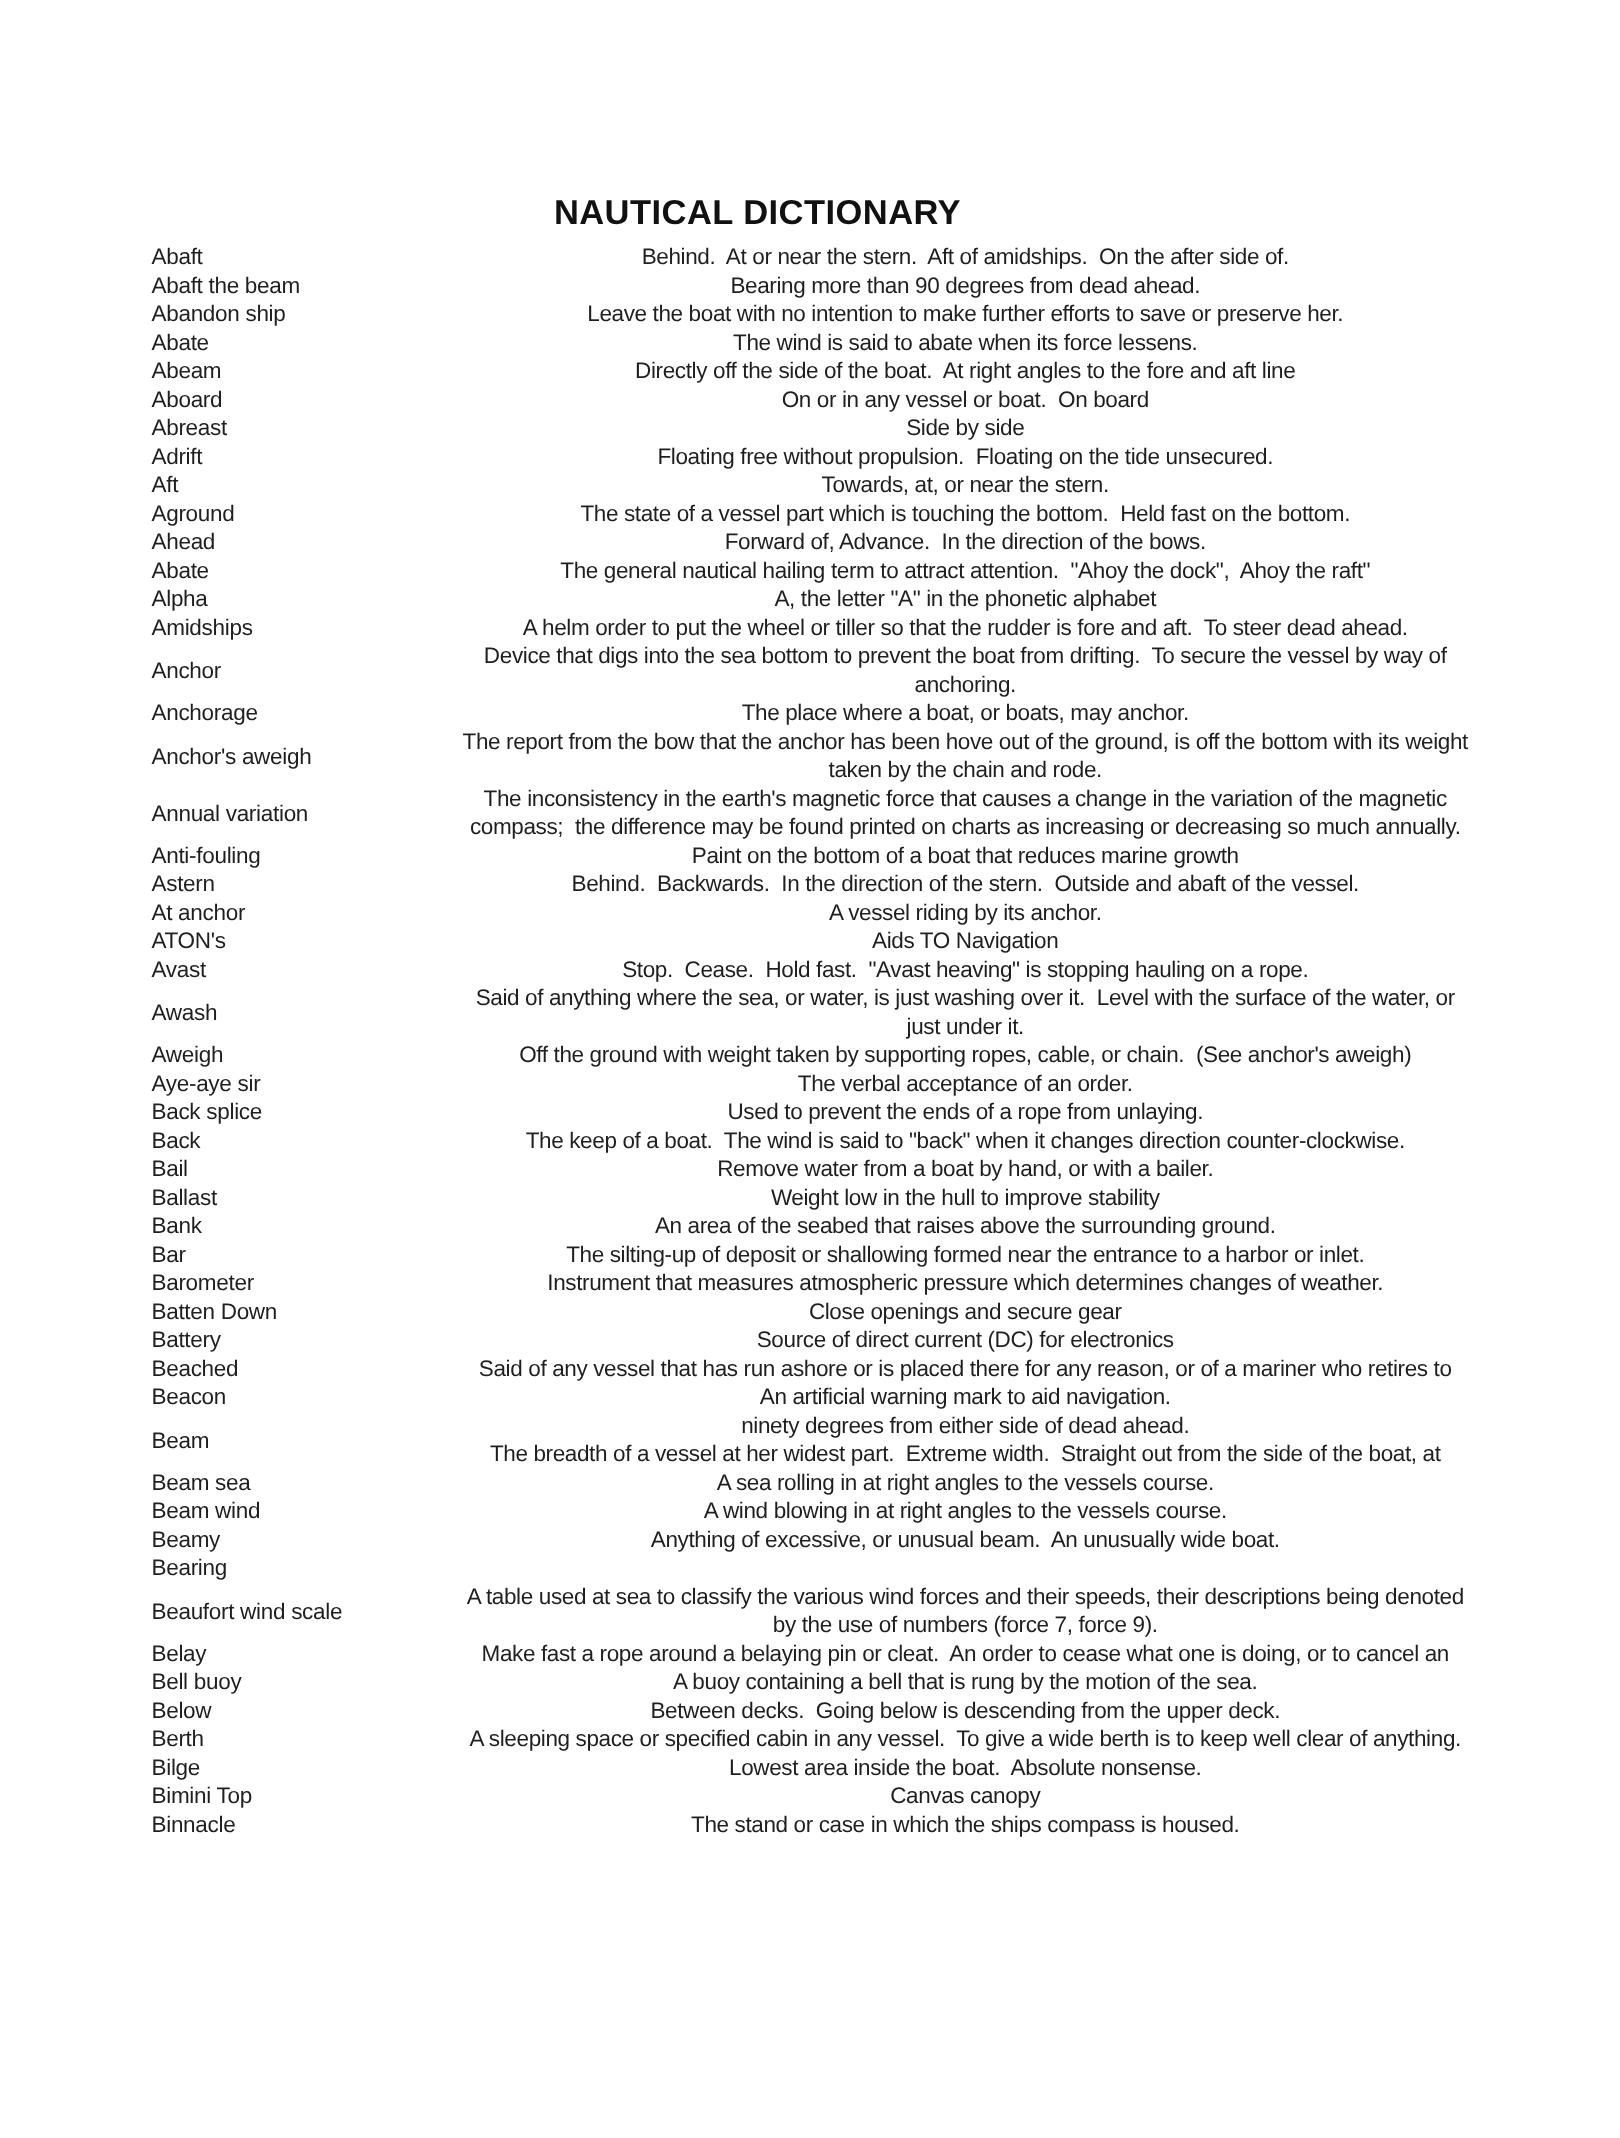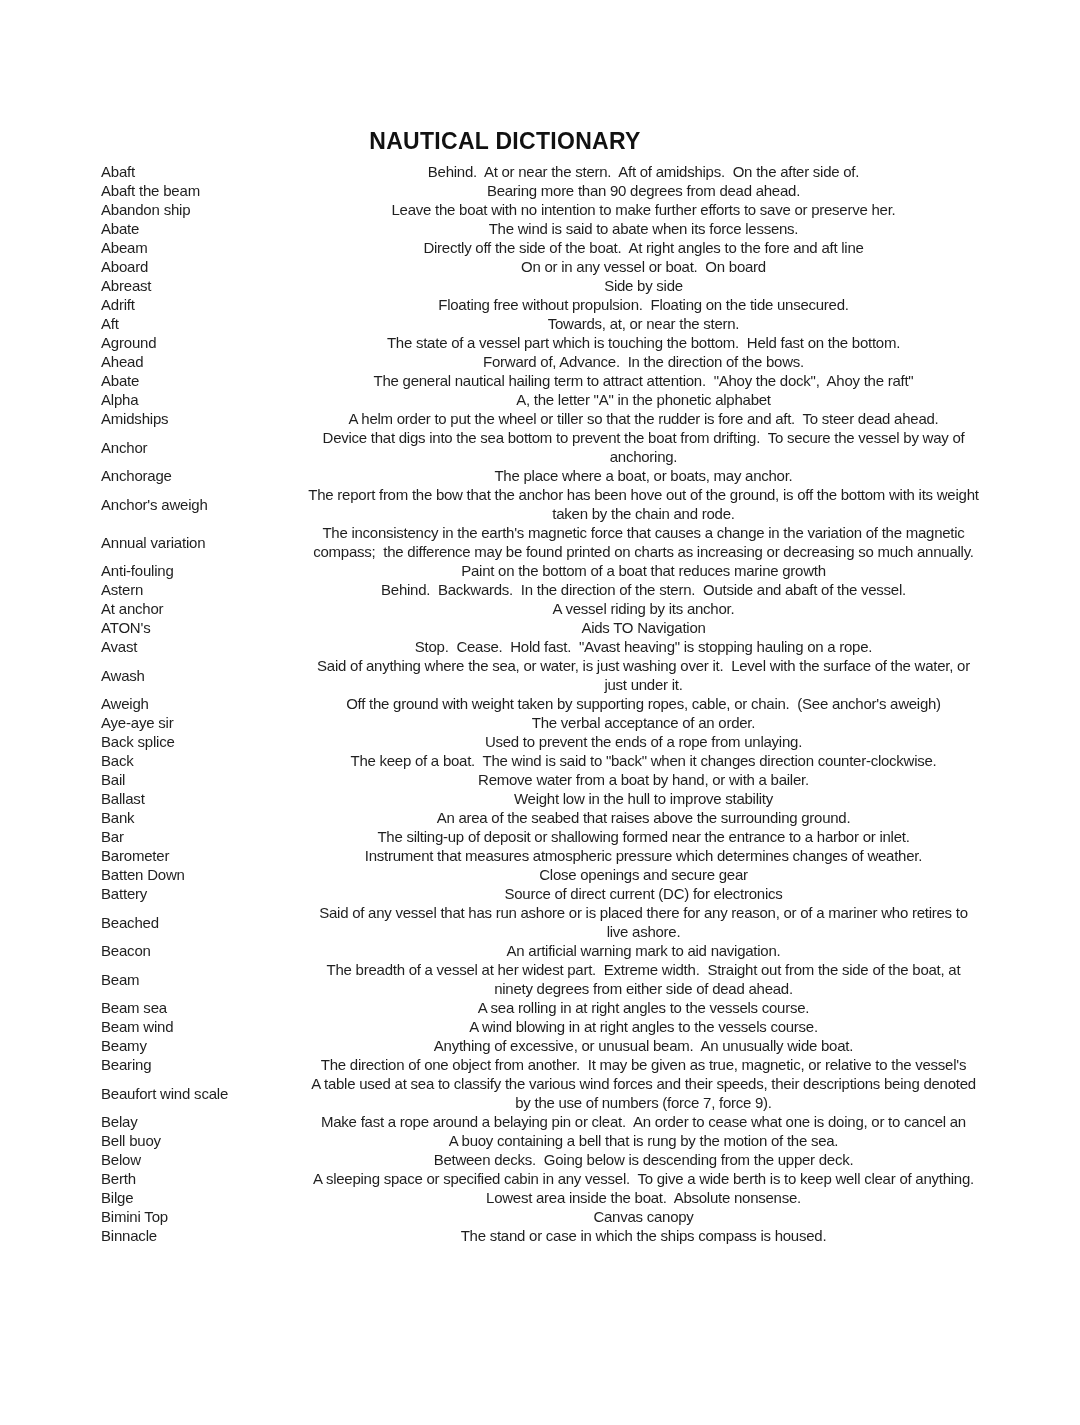--- a/index.html
+++ b/index.html
@@ -331,36 +331,35 @@
       <div class="term">Battery</div>
       <div class="def">
           <div class="def-line">Source of direct current (DC) for electronics</div>
         </div>
     </div>
 
     <div class="entry">
       <div class="term">Beached</div>
       <div class="def">
           <div class="def-line">Said of any vessel that has run ashore or is placed there for any reason, or of a mariner who retires to</div>
-          <div class="def-line">live ashore.</div>
         </div>
     </div>
 
     <div class="entry">
       <div class="term">Beacon</div>
       <div class="def">
           <div class="def-line">An artificial warning mark to aid navigation.</div>
         </div>
     </div>
 
     <div class="entry">
       <div class="term">Beam</div>
       <div class="def">
+          <div class="def-line">ninety degrees from either side of dead ahead.</div>
           <div class="def-line">The breadth of a vessel at her widest part.  Extreme width.  Straight out from the side of the boat, at</div>
-          <div class="def-line">ninety degrees from either side of dead ahead.</div>
         </div>
     </div>
 
     <div class="entry">
       <div class="term">Beam sea</div>
       <div class="def">
           <div class="def-line">A sea rolling in at right angles to the vessels course.</div>
         </div>
     </div>
 
@@ -373,23 +372,20 @@
 
     <div class="entry">
       <div class="term">Beamy</div>
       <div class="def">
           <div class="def-line">Anything of excessive, or unusual beam.  An unusually wide boat.</div>
         </div>
     </div>
 
     <div class="entry">
       <div class="term">Bearing</div>
-      <div class="def">
-          <div class="def-line">The direction of one object from another.  It may be given as true, magnetic, or relative to the vessel's</div>
-        </div>
     </div>
 
     <div class="entry">
       <div class="term">Beaufort wind scale</div>
       <div class="def">
           <div class="def-line">A table used at sea to classify the various wind forces and their speeds, their descriptions being denoted</div>
           <div class="def-line">by the use of numbers (force 7, force 9).</div>
         </div>
     </div>
 

